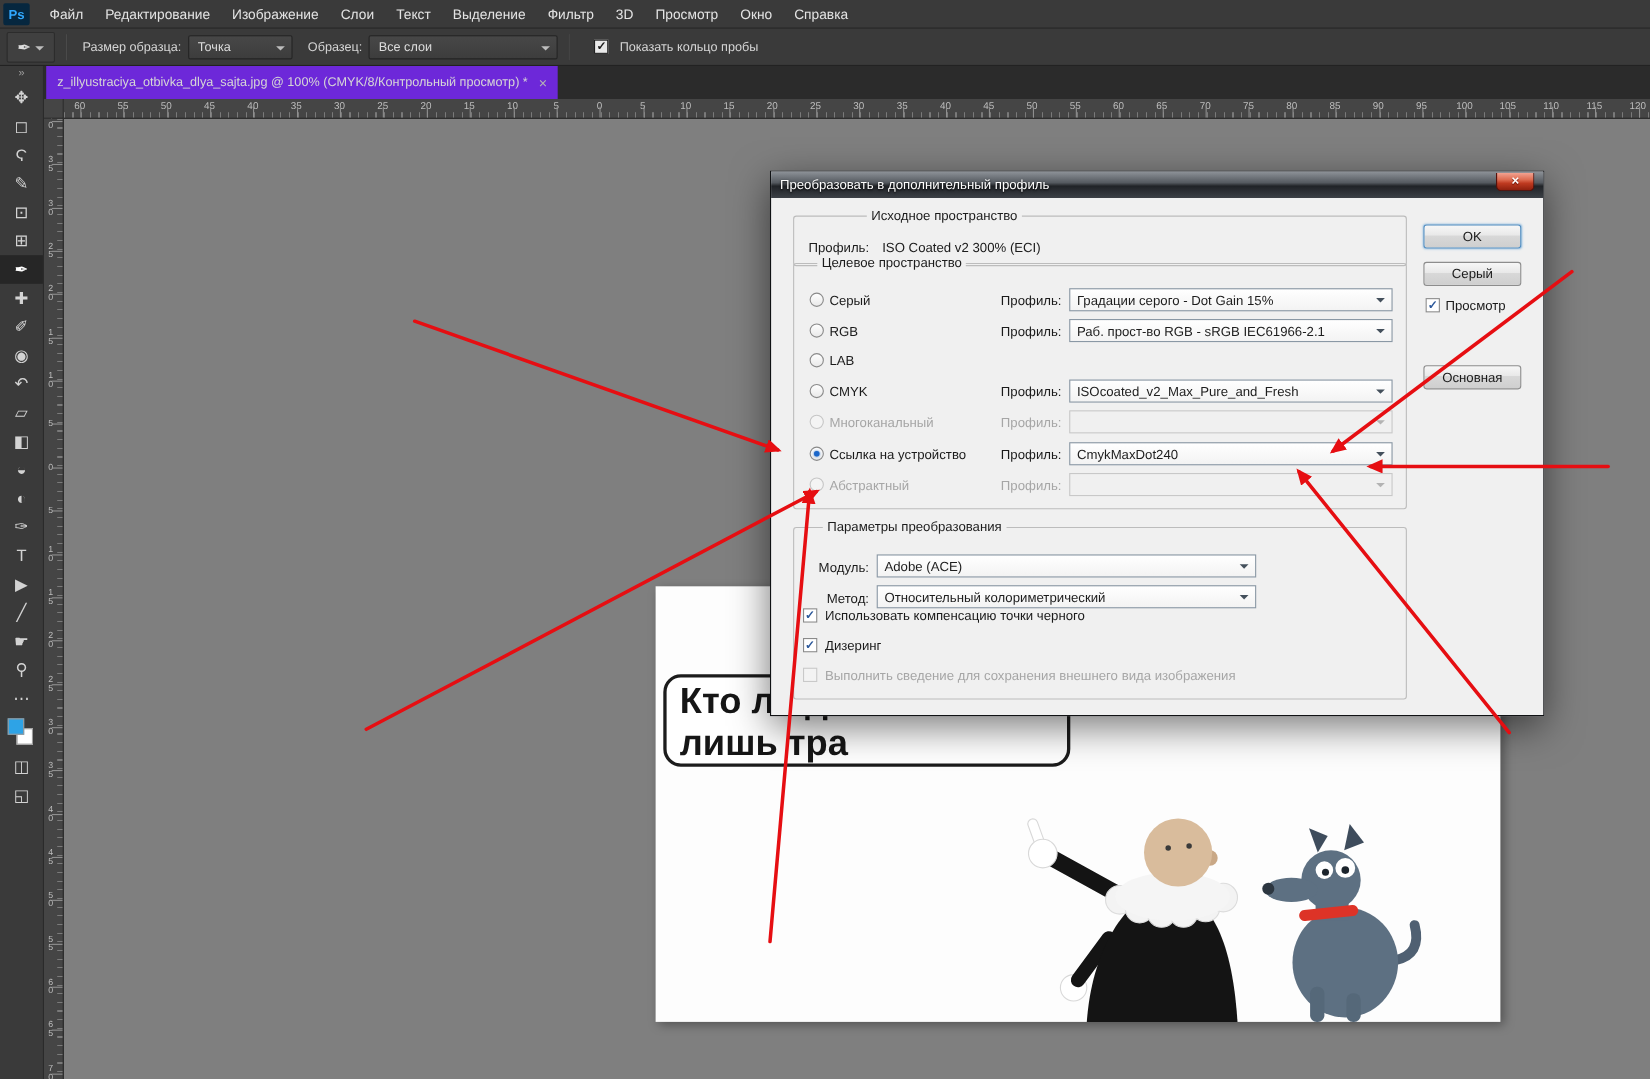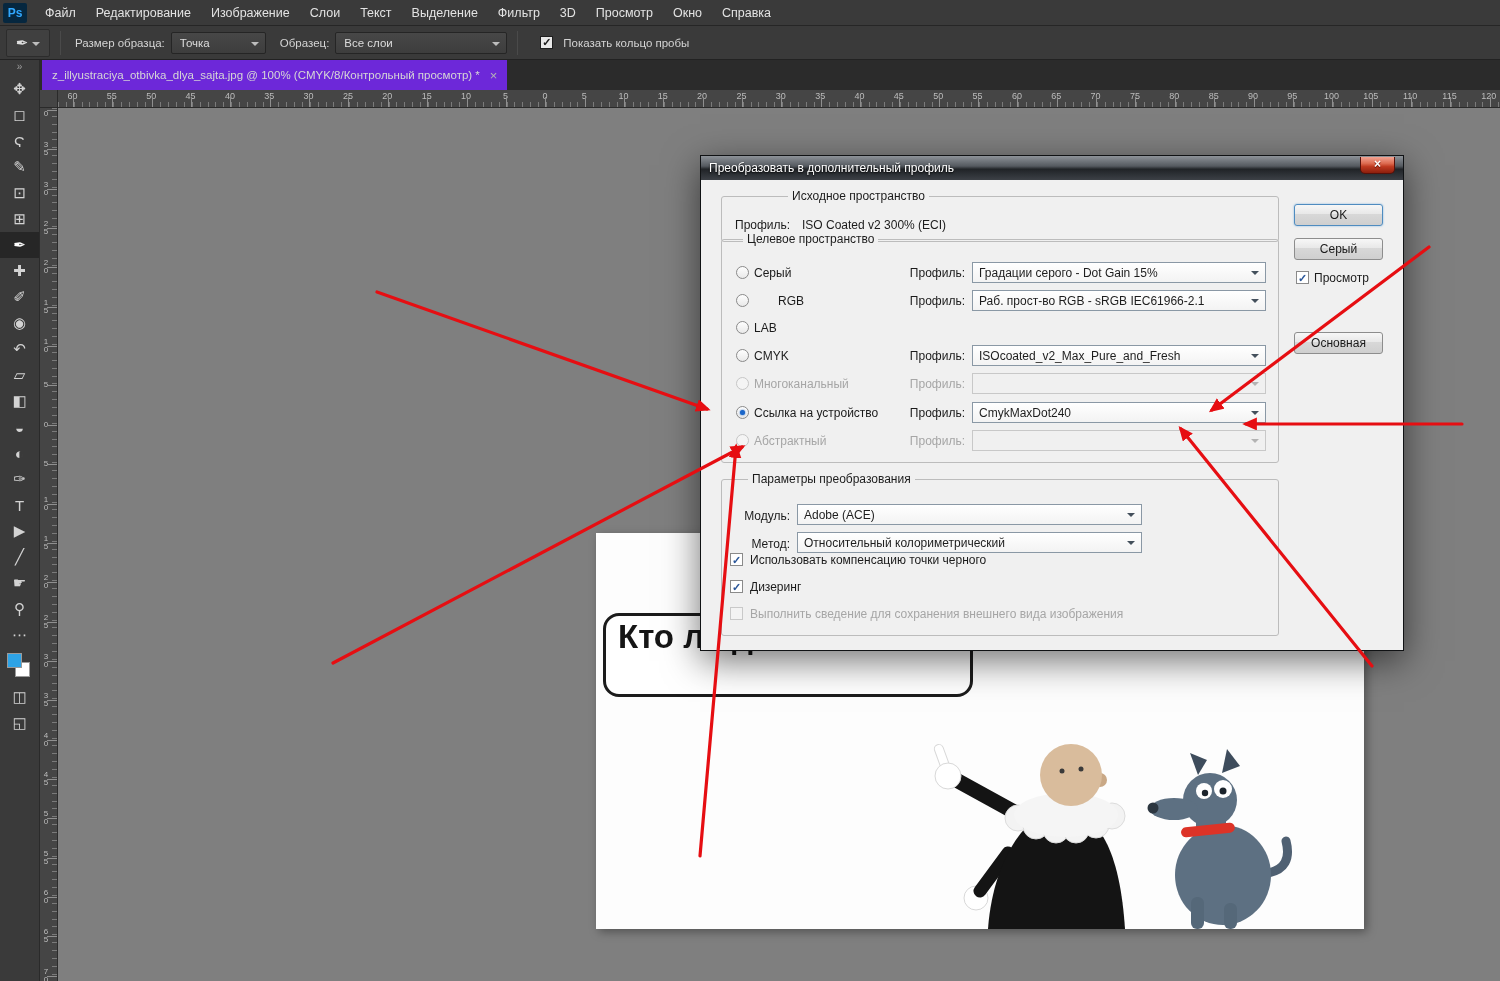--- a/index.html
+++ b/index.html
@@ -123,20 +123,21 @@
 </style>
 </head>
 <body>
 
 <div id="stage">
 
   <div id="canvas">
     <div id="document">
       <div id="textbox">
         <div>Кто люд</div>
+        <div>лишь тра</div>
       </div>
     </div>
     <svg id="figure-svg" width="500" height="206" viewBox="0 0 500 206">
 
       <circle cx="98" cy="175" r="12" fill="#ffffff" stroke="#d8d8d8"></circle>
       <path d="M130 130 L102 168" stroke="#141414" stroke-width="13" stroke-linecap="round"></path>
       <path d="M110 206 C 115 135, 150 88, 182 85 C 222 88, 242 130, 247 206 Z" fill="#141414"></path>
       <path d="M160 102 L80 58" stroke="#141414" stroke-width="15" stroke-linecap="round"></path>
       <rect x="60" y="21" width="9" height="30" rx="4.5" fill="#ffffff" stroke="#d8d8d8" transform="rotate(-20 64 36)"></rect>
       <circle cx="70" cy="53" r="13" fill="#ffffff" stroke="#d8d8d8"></circle>
@@ -460,21 +461,21 @@
     <div class="group" style="left:20px; top:83px; width:558px; height:224px;">
       <span class="group-label" style="left:21px;">Целевое пространство</span>
       <div>
           <span class="radio" style="left: 14px; top: 26px;"></span>
           <span class="dtext" style="left: 32px; top: 26px;">Серый</span>
           <span class="dtext" style="left: 155px; width: 88px; text-align: right; top: 26px;">Профиль:</span>
           <div class="combo" style="left: 250px; top: 22px; width: 294px;">
             <span>Градации серого - Dot Gain 15%</span>
           </div>
           <span class="radio" style="left: 14px; top: 54px;"></span>
-          <span class="dtext" style="left: 32px; top: 54px; margin-left: 24px;">RGB</span>
+          <span class="dtext" style="left: 32px; top: 54px;">RGB</span>
           <span class="dtext" style="left: 155px; width: 88px; text-align: right; top: 54px;">Профиль:</span>
           <div class="combo" style="left: 250px; top: 50px; width: 294px;">
             <span>Раб. прост-во RGB - sRGB IEC61966-2.1</span>
           </div>
           <span class="radio" style="left: 14px; top: 81px;"></span>
           <span class="dtext" style="left: 32px; top: 81px;">LAB</span>
           <span class="radio" style="left: 14px; top: 109px;"></span>
           <span class="dtext" style="left: 32px; top: 109px;">CMYK</span>
           <span class="dtext" style="left: 155px; width: 88px; text-align: right; top: 109px;">Профиль:</span>
           <div class="combo" style="left: 250px; top: 105px; width: 294px;">

